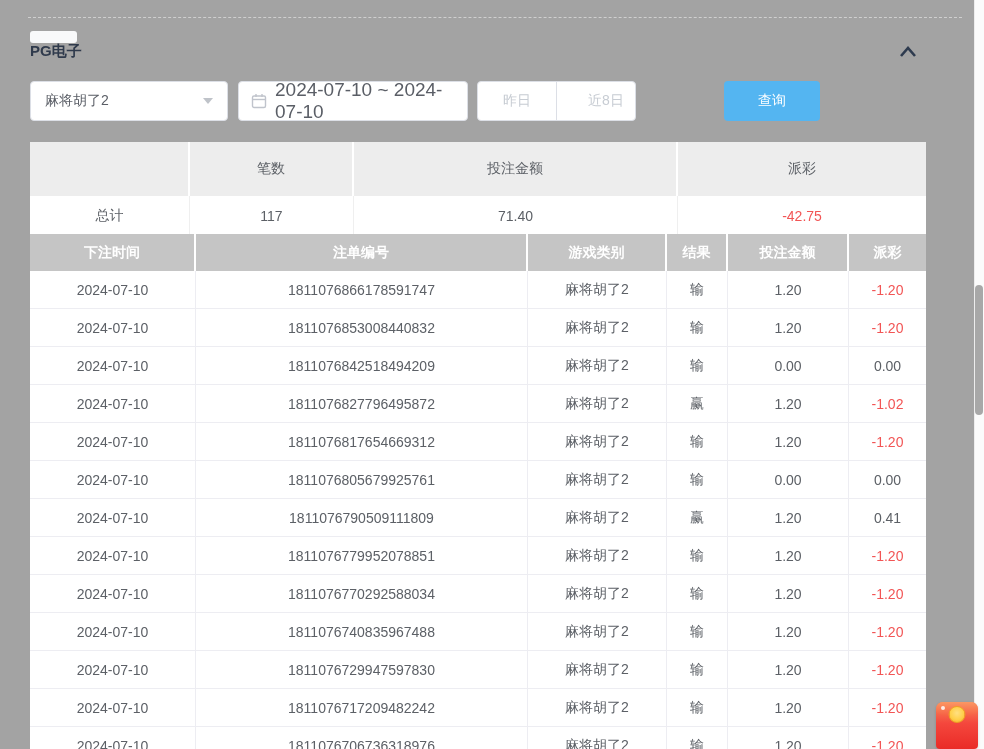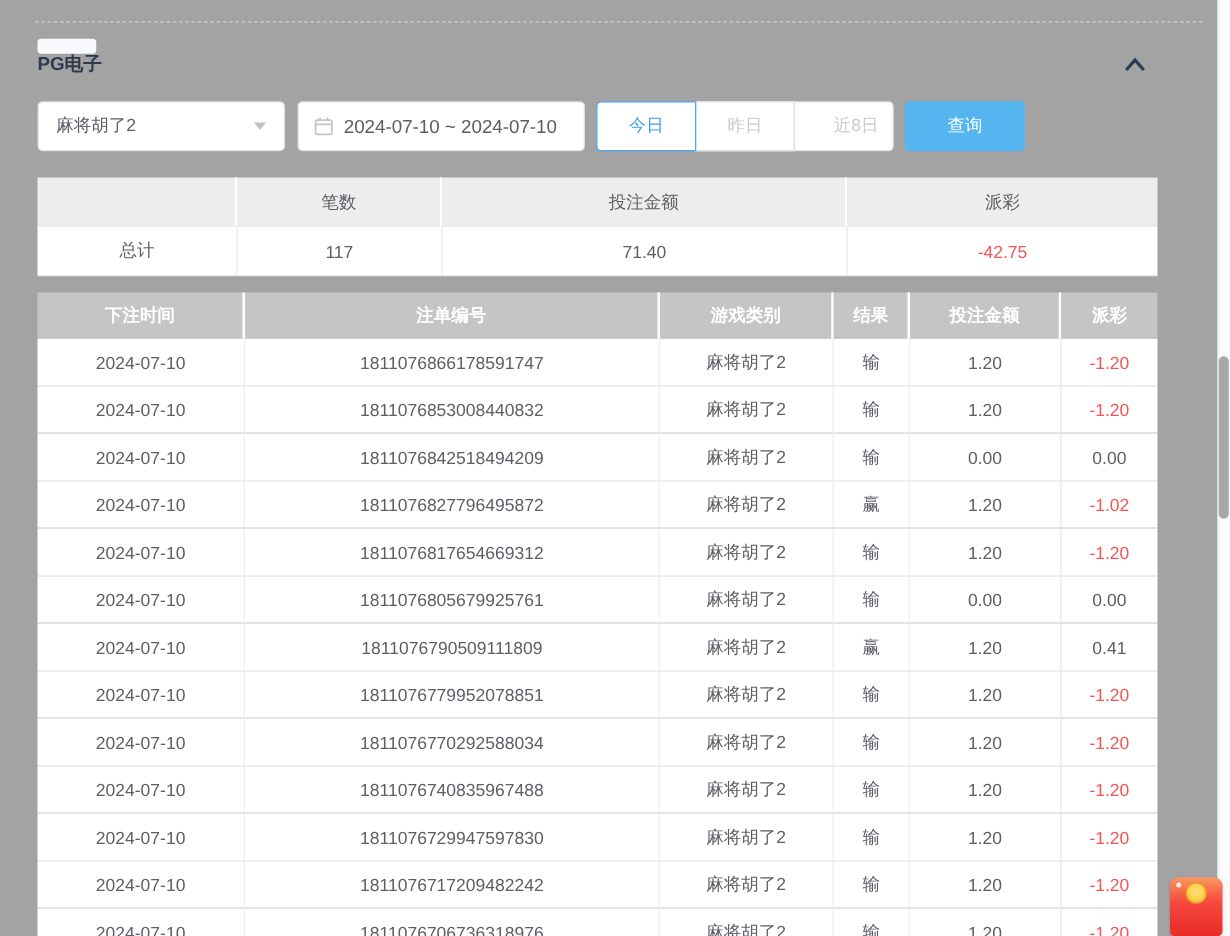--- a/index.html
+++ b/index.html
@@ -9,32 +9,32 @@
 
   .dashed-sep { position:absolute; left:28px; top:17px; width:934px; border-top:1px dashed #cfcfcf; }
   .title-ghost { position:absolute; left:30px; top:31px; width:47px; height:12px; background:#f8f9fa; border-radius:3px; }
   .section-title { position:absolute; left:30px; top:42px; font-size:15px; font-weight:700; color:#2f3a4c; }
   .collapse-btn { position:absolute; left:894px; top:40px; width:28px; height:24px; background:none; border:none; cursor:pointer; display:flex; align-items:center; justify-content:center; }
 
   
   .filters { position:absolute; left:30px; top:81px; height:40px; }
   .select-box { position:absolute; left:0; top:0; width:198px; height:40px; border:1px solid #dcdfe6; border-radius:4px; background:#fff; display:flex; align-items:center; padding:0 14px; font-size:14px; color:#5a5e66; cursor:pointer; }
   .select-caret { margin-left:auto; width:0; height:0; border-left:5px solid transparent; border-right:5px solid transparent; border-top:6px solid #bfc3c9; }
-  .date-box { position:absolute; left:208px; top:0; width:230px; height:40px; border:1px solid #dcdfe6; border-radius:4px; background:#fff; display:flex; align-items:center; padding:0 12px; font-size:15px; color:#5a5e66; cursor:pointer; }
+  .date-box { position:absolute; left:208px; top:0; width:230px; height:40px; border:1px solid #dcdfe6; border-radius:4px; background:#fff; display:flex; align-items:center; padding:0 12px; font-size:19px; color:#5a5e66; cursor:pointer; }
   .date-box .cal { margin-right:8px; flex:0 0 auto; display:flex; }
   .btn-group { position:absolute; left:447px; top:0; display:flex; }
   .qbtn { width:80px; height:40px; background:#fff; border:1px solid #dcdfe6; font-size:14px; color:#c7ccd3; cursor:pointer; margin-left:-1px; font-family:inherit; }
   .qbtn:first-child { margin-left:0; border-radius:4px 0 0 4px; }
   .qbtn:last-child { border-radius:0 4px 4px 0;padding-left:20px; }
   .qbtn.active { color:#3d9ef2; border-color:#4aa6f0; position:relative; z-index:2; }
   .query-btn { position:absolute; left:694px; top:0; width:96px; height:40px; background:#54b5f1; color:#fff; border:none; border-radius:4px; font-size:14px; cursor:pointer; font-family:inherit; }
 
   
   .summary { position:absolute; left:30px; top:142px; width:896px; font-size:14px; }
-  .summary .hrow { display:flex; height:39px; }
+  .summary .hrow { display:flex; height:54px; }
   .summary .hcell { background:#ededed; color:#5c6066; display:flex; align-items:center; justify-content:center; border-right:2px solid #fff; }
   .summary .hcell:last-child { border-right:none; }
   .summary .brow { display:flex; height:40px; border-bottom:1px solid #ececec; }
   .summary .bcell { background:#fff; display:flex; align-items:center; justify-content:center; border-right:1px solid #efefef; color:#5c6066; }
   .summary .bcell:last-child { border-right:none; }
   .s1 { width:160px; } .s2 { width:164px; } .s3 { width:324px; } .s4 { width:248px; }
 
   
   .detail { position:absolute; left:30px; top:234px; width:896px; font-size:14px; }
   .detail .hrow { display:flex; height:37px; }
@@ -87,21 +87,20 @@
             <rect x="1.5" y="3" width="13" height="11.5" rx="1.5" fill="none" stroke="#c0c4cc" stroke-width="1.4"></rect>
             <line x1="1.5" y1="6.5" x2="14.5" y2="6.5" stroke="#c0c4cc" stroke-width="1.4"></line>
             <line x1="5" y1="1" x2="5" y2="4" stroke="#c0c4cc" stroke-width="1.4"></line>
             <line x1="11" y1="1" x2="11" y2="4" stroke="#c0c4cc" stroke-width="1.4"></line>
           </svg>
       </span>
       <span>2024-07-10 ~ 2024-07-10</span>
     </div>
 
     <div class="btn-group">
-      <button class="qbtn active">今日</button>
       <button class="qbtn">昨日</button>
       <button class="qbtn">近8日</button>
     </div>
 
     <button class="query-btn">查询</button>
   </div>
 
   <div class="summary">
     <div class="hrow">
       <div class="hcell s1"></div>

